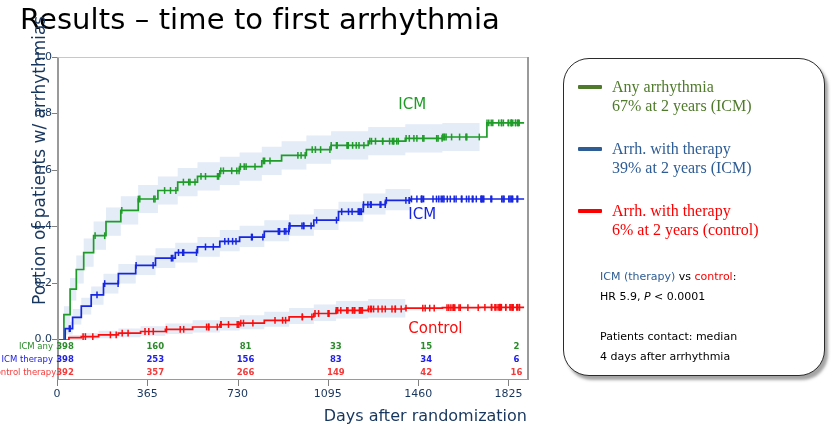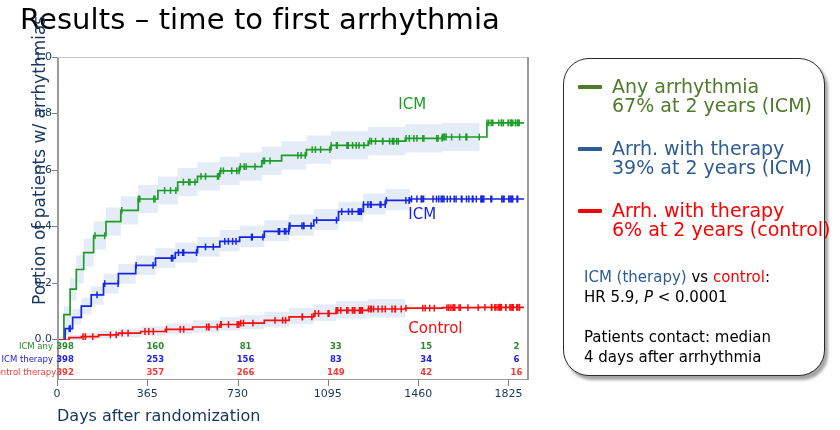--- a/index.html
+++ b/index.html
@@ -98,21 +98,21 @@
     width: 50px;
     margin-left: -25px;
     text-align: center;
     font-size: 11px;
     color: #17365d;
   }
   .xlabel {
     position: absolute;
     left: 57px; top: 358px;
     width: 470px;
-    text-align: left;
+    text-align: right;
     font-size: 16px;
     color: #17365d;
   }
 
   .plot-annot {
     position: absolute;
     font-size: 15px;
     white-space: nowrap;
   }
 
@@ -130,28 +130,29 @@
   .legend-entry { position: absolute; left: 14px; }
   .legend-swatch {
     position: absolute;
     left: 0; top: 8px;
     width: 24px; height: 4px;
     border-radius: 1px;
   }
   .legend-text {
     position: absolute;
     left: 34px; top: 0;
-    font-size: 19px;
+    font-size: 16px;
     line-height: 19px;
     white-space: nowrap;
+    font-family: Liberation Serif, serif;
   }
   .legend-note {
     position: absolute;
-    left: 20px;
-    font-size: 15px;
+    left: 36px;
+    font-size: 11px;
     line-height: 20px;
     color: #000000;
     white-space: nowrap;
   }
   .it { font-style: italic; }
 </style>
 </head>
 <body>
 <div id="root">
 

